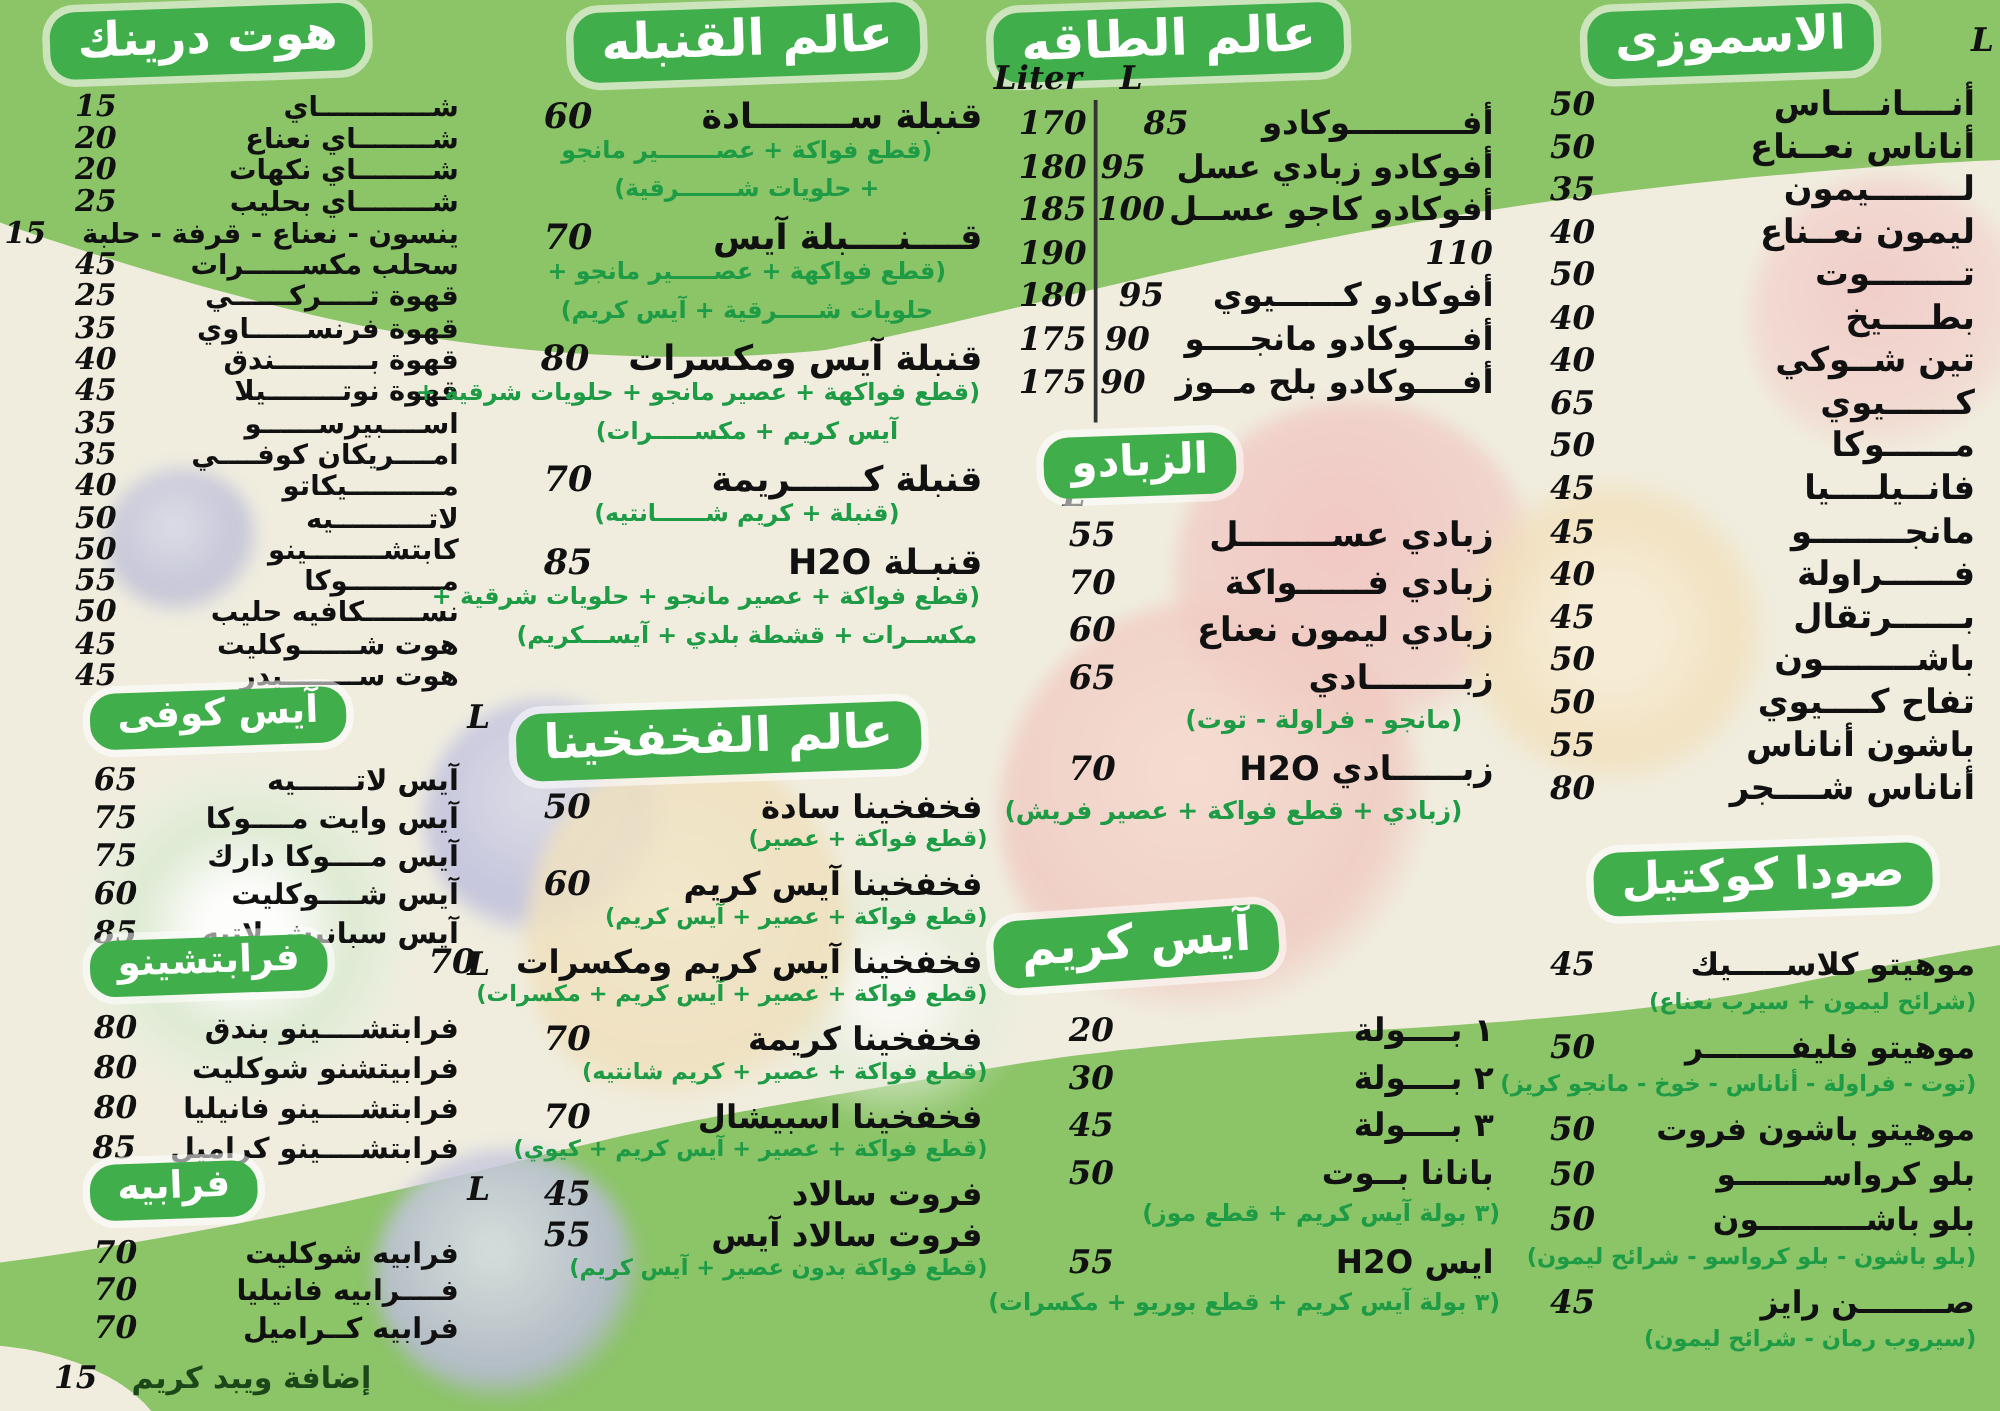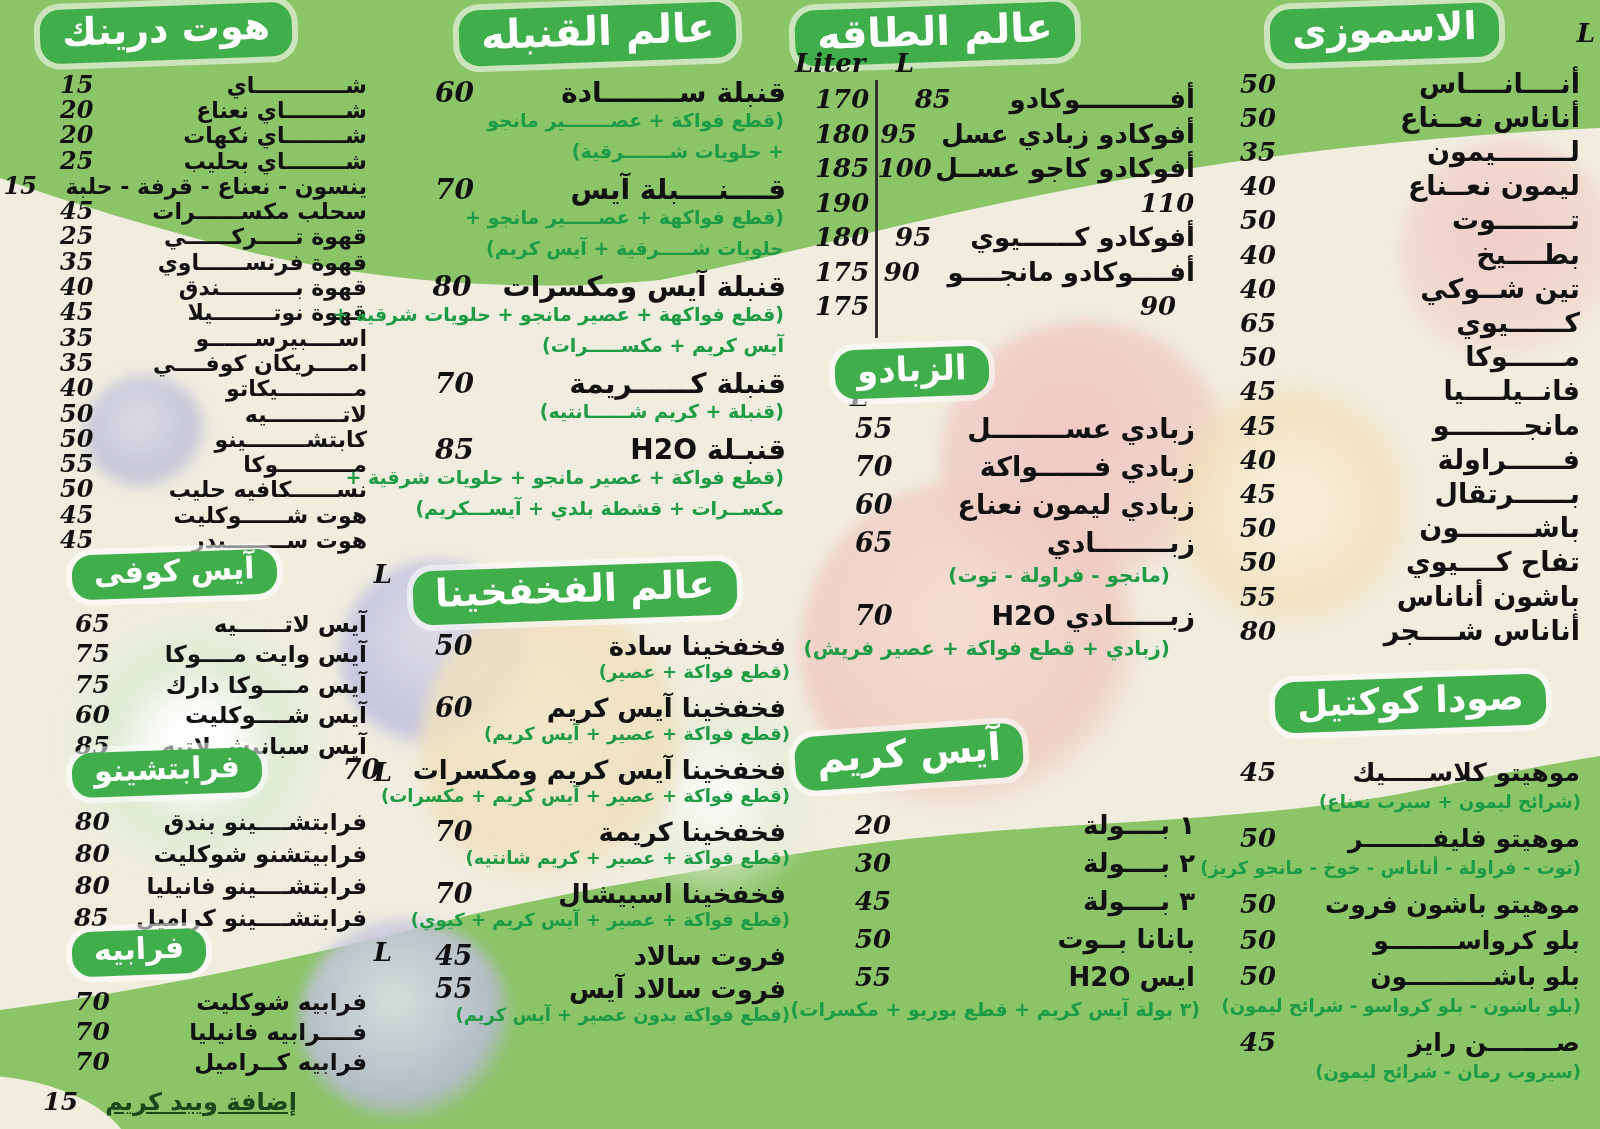--- a/index.html
+++ b/index.html
@@ -38,30 +38,30 @@
   .lcol .badge{font-size:30px;}
   .lcol .row{font-size:23px;padding:0 25px 0 45px;}
   .lcol .price{font-size:25px;flex-basis:62px;}
   #sec-icecoffee{left:30px;top:552px;width:362px;}
   #sec-icecoffee .row{height:30.5px;}
   #sec-frapp{left:30px;top:750px;width:362px;}
   #sec-frapp .row{height:32px;}
   #sec-frappe{left:30px;top:930px;width:362px;}
   #sec-frappe .row{height:30px;}
   #extra-row{margin-top:10px;padding:0 95px 0 110px !important;}
-  #extra-row .name{color:#1c4718;font-size:24px;letter-spacing:1px;text-decoration:underline;}
+  #extra-row .name{color:#1c4718;font-size:24px;letter-spacing:1px;}
 
   
   #sec-bomb{left:405px;top:6px;width:385px;}
   #sec-bomb .hdr{justify-content:center;margin-bottom:14px;}
   #sec-bomb .badge{font-size:40px;}
   #sec-bomb .row{height:35px;font-size:28px;padding:0 4px 0 30px;}
   #sec-bomb .price{font-size:28px;}
   #sec-bomb .note{font-size:19px;padding-right:6px;}
-  #sec-bomb .note div{height:31px;}
+  #sec-bomb .note div{height:31px;text-align:center;}
 
   
   #sec-fakh{left:405px;top:566px;width:385px;}
   #sec-fakh .hdr{justify-content:flex-end;margin-bottom:10px;padding-left:8px;}
   #sec-fakh .badge{font-size:38px;}
   #sec-fakh .row{height:33px;font-size:26px;padding:0 4px 0 30px;}
   #sec-fakh .price{font-size:27px;}
   #sec-fakh .note{font-size:18px;}
   #sec-fakh .note div{height:29px;}
 
@@ -598,20 +598,21 @@
       <div class="item">
         <div class="row">
           <span class="name">أفــــوكادو مانجــــو</span>
           <span class="pr pl">90</span>
           <span class="pr pliter">175</span>
         </div>
       </div>
 
       <div class="item">
         <div class="row">
+          <span class="name">أفــــوكادو بلح مــوز</span>
           <span class="pr pl">90</span>
           <span class="pr pliter">175</span>
         </div>
       </div>
     </div>
 </section>
 
 <section class="sec" id="sec-yogurt">
   <div class="hdr">
     <span class="unit unit-abs">L</span>
@@ -693,20 +694,23 @@
           <span class="price">45</span>
         </div>
 
       </div>
 
       <div class="item">
         <div class="row">
           <span class="name">بانانا بــوت</span>
           <span class="price">50</span>
         </div>
+        <div class="note">
+          <div>(٣ بولة آيس كريم + قطع موز)</div>
+        </div>
       </div>
 
       <div class="item">
         <div class="row">
           <span class="name">ايس H2O</span>
           <span class="price">55</span>
         </div>
         <div class="note">
           <div>(٣ بولة آيس كريم + قطع بوريو + مكسرات)</div>
         </div>

